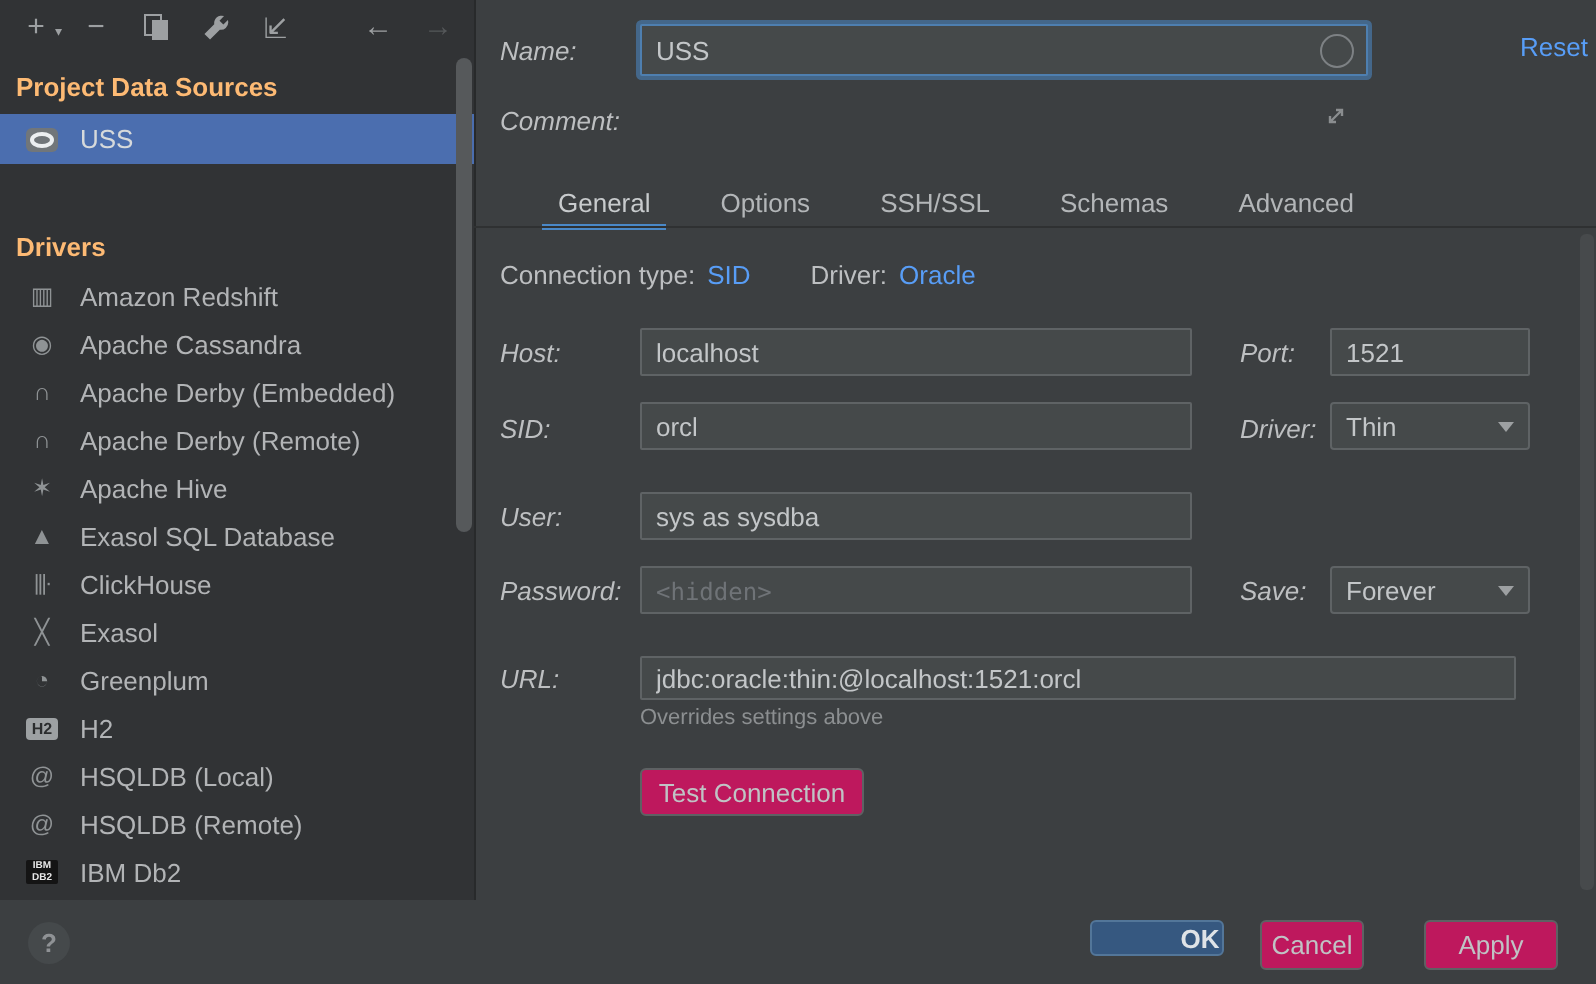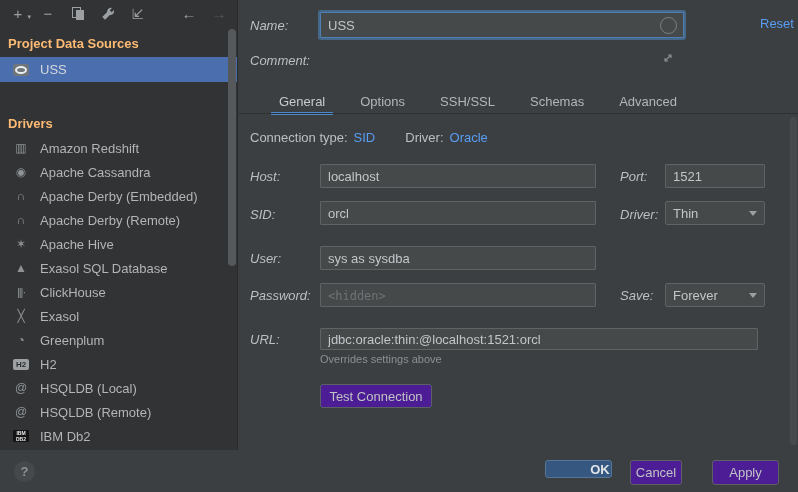--- a/index.html
+++ b/index.html
@@ -54,21 +54,21 @@
 
   .conn-row{position:absolute;left:250px;top:130px;display:flex;gap:6px;}
   .conn-row .gap{width:18px;}
 
   .ddl{position:absolute;background:#45494a;border:1px solid #5f6365;border-radius:2px;display:flex;align-items:center;
        padding:0 7px;box-sizing:border-box;color:#c3c6c8;}
   .ddl .val{flex:1;}
   .dd-arrow{width:0;height:0;border-left:4px solid transparent;border-right:4px solid transparent;border-top:5px solid #9da0a2;}
 
   .note{position:absolute;left:320px;top:353px;font-size:11px;color:#8c8f91;}
-  .btn{position:absolute;background:#4c1d95;border:1px solid #5e6163;border-radius:3px;color:#c0c3c5;
+  .btn{position:absolute;background:#be185d;border:1px solid #5e6163;border-radius:3px;color:#c0c3c5;
        font-family:"Liberation Sans",sans-serif;font-size:13px;display:flex;align-items:center;justify-content:center;box-sizing:border-box;}
   .btn-ok{background:#365880;border:1px solid #537699;color:#dfe3e7;font-weight:bold;}
   .panel-scroll{position:absolute;left:790px;top:117px;width:7px;height:328px;background:#474a4c;border-radius:3px;}
 </style>
 </head>
 <body>
 
 <div class="app">
 
   <div class="sidebar">

